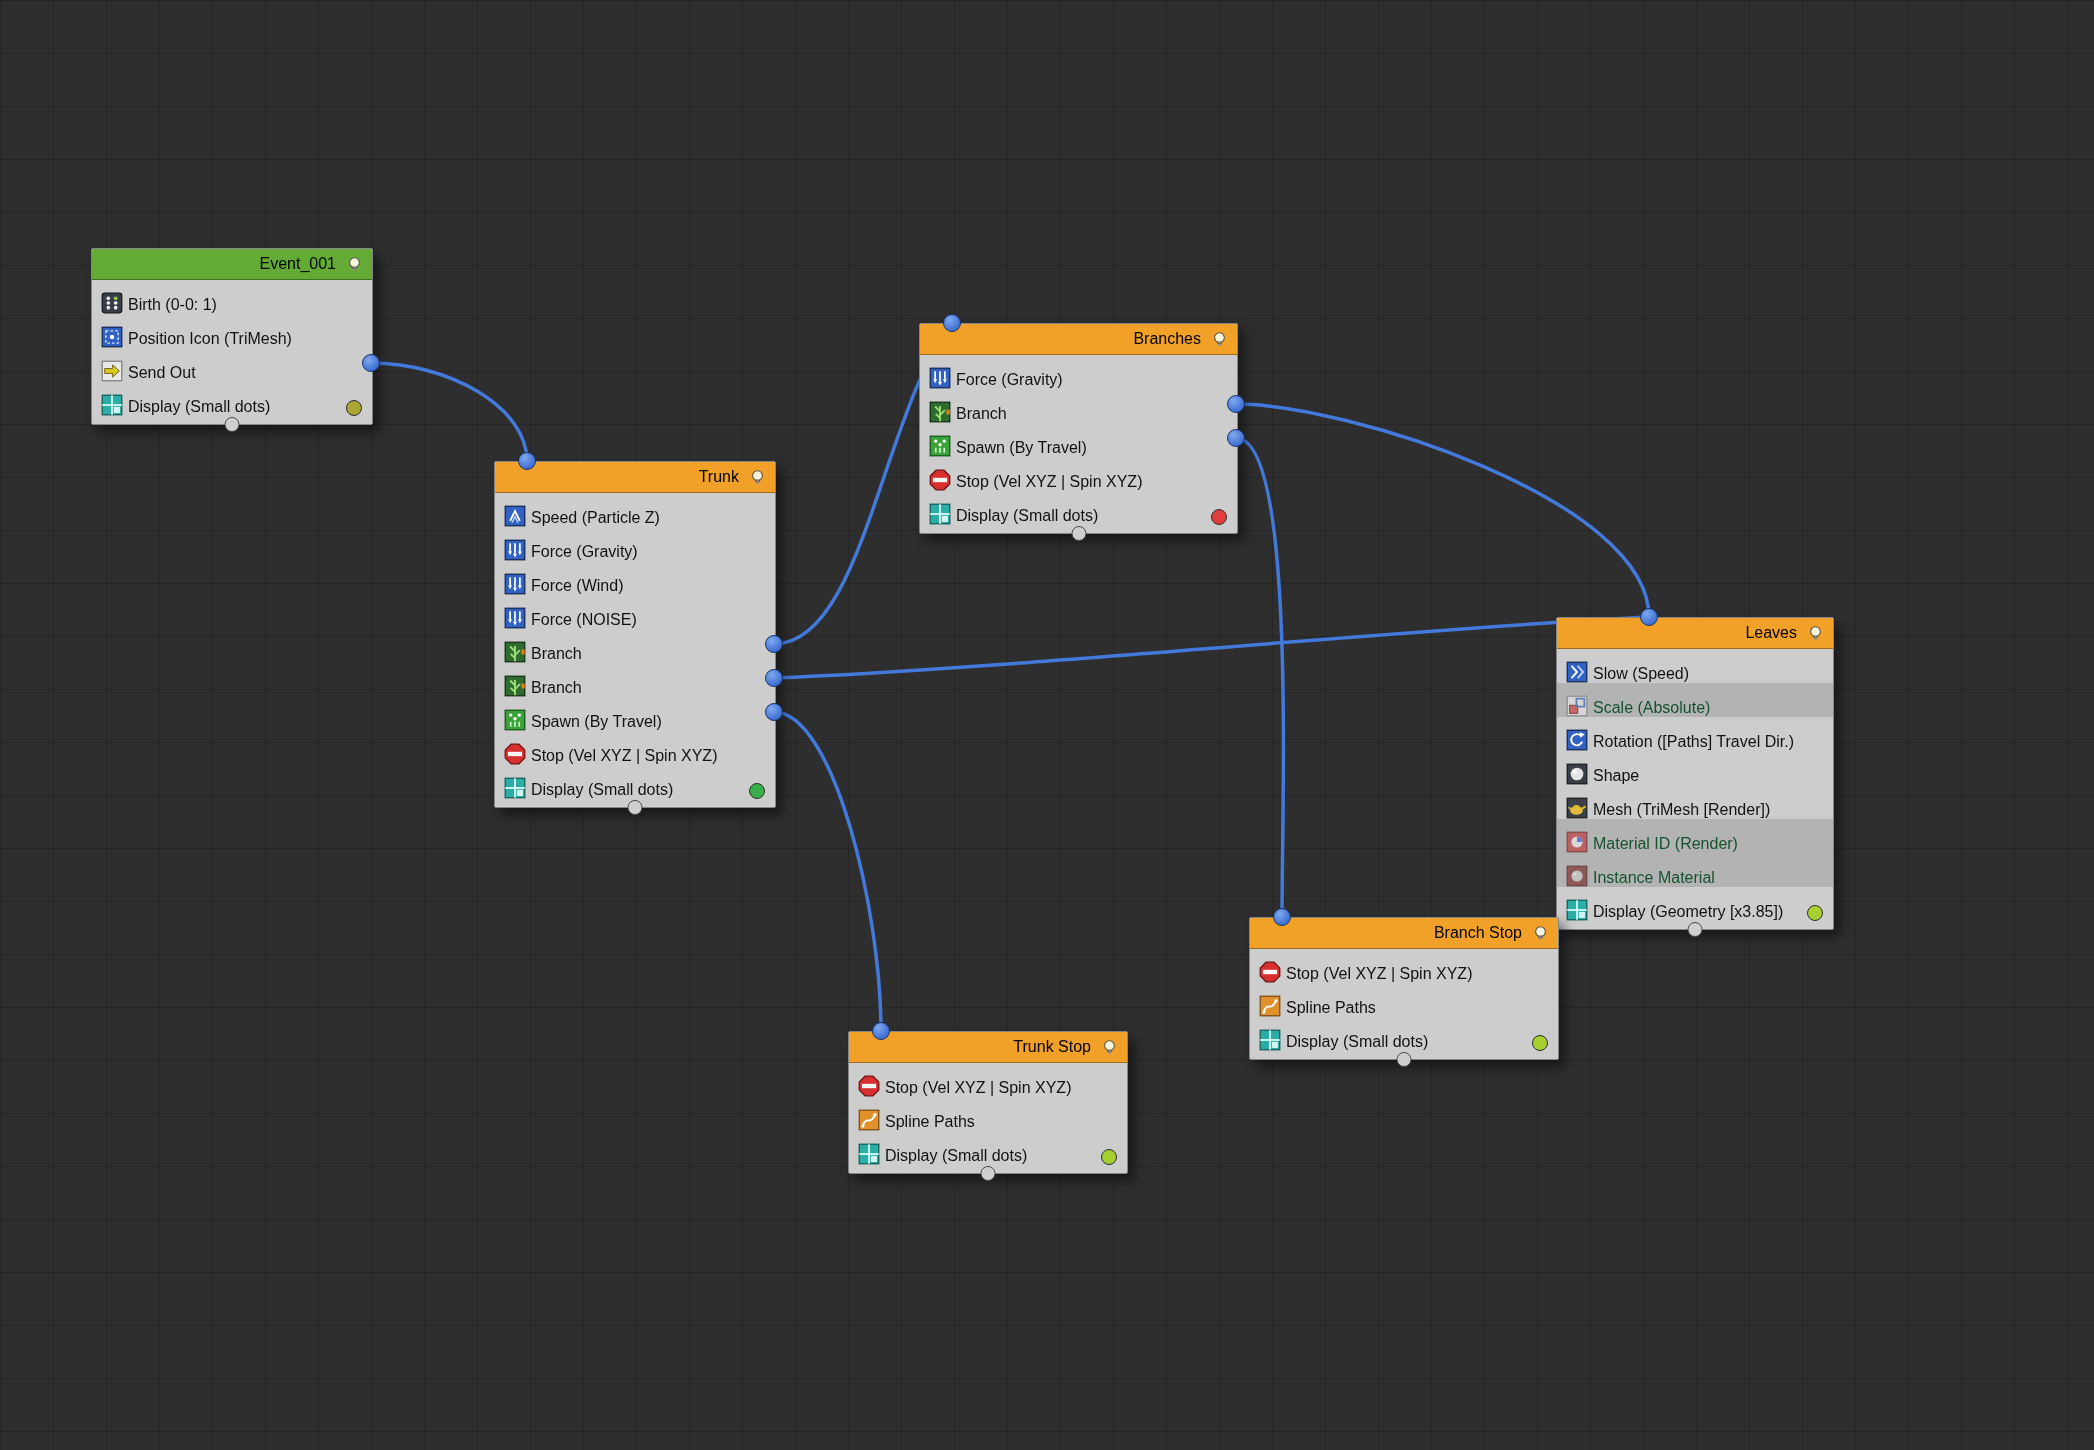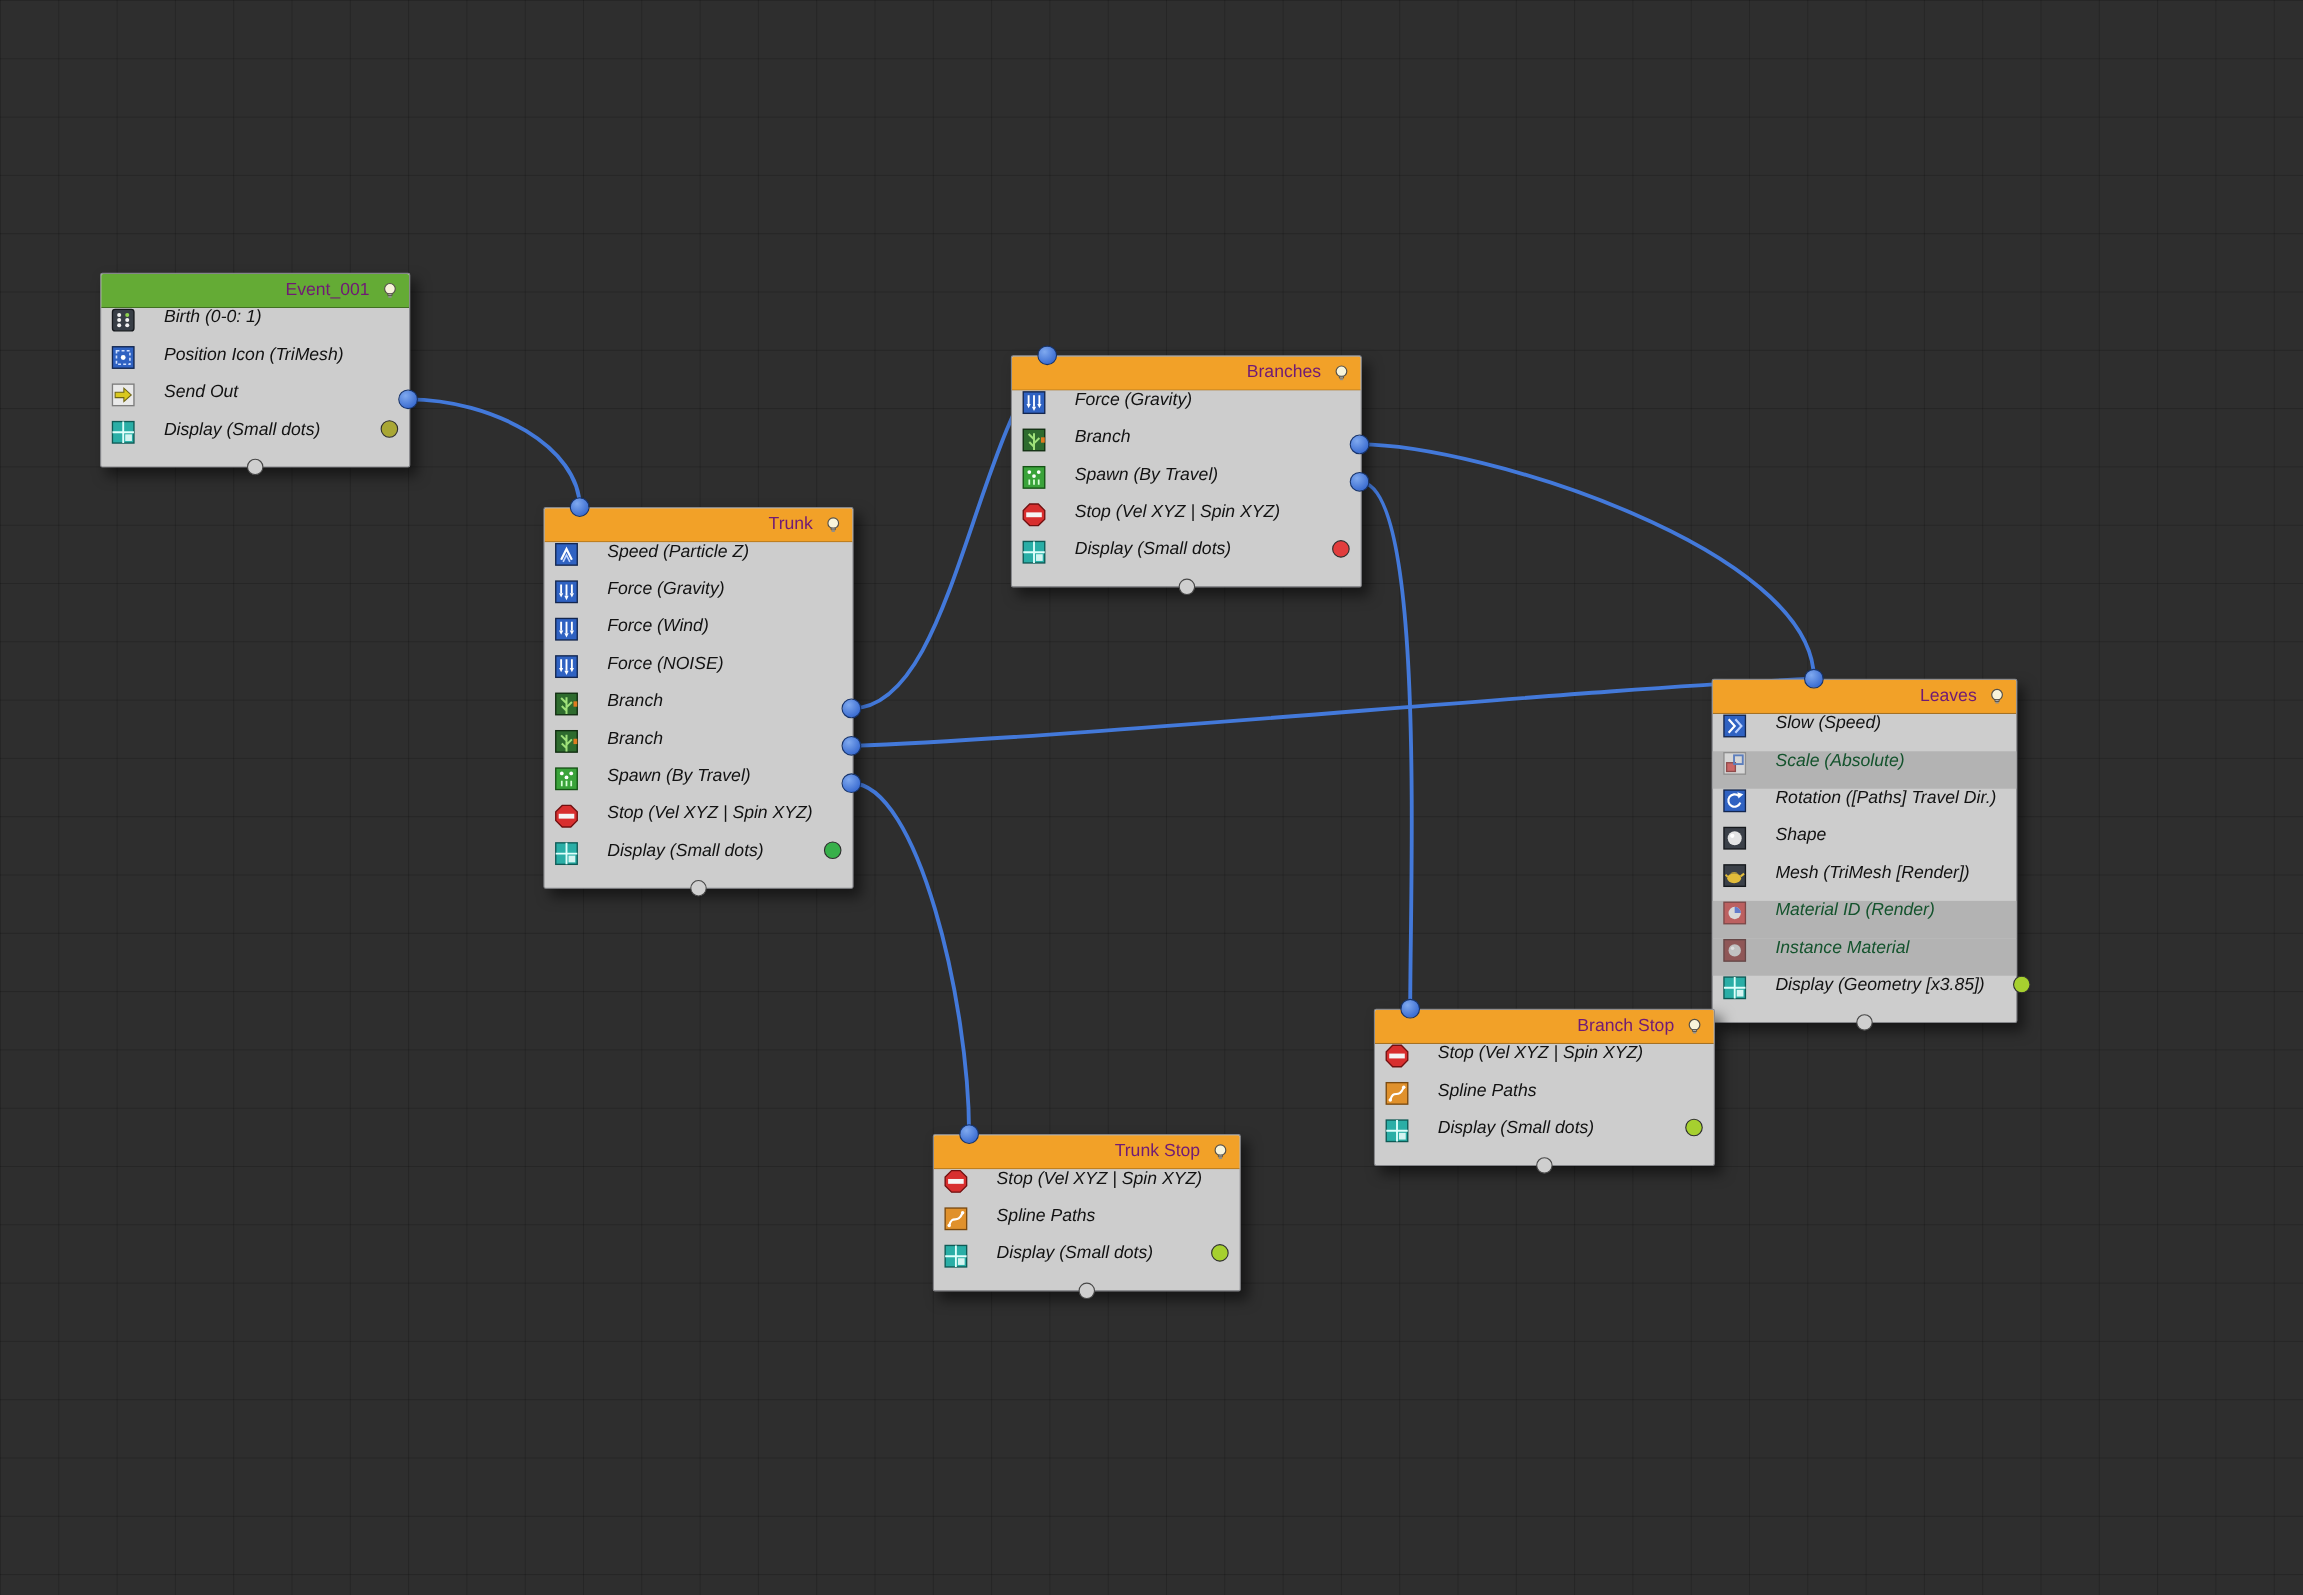--- a/index.html
+++ b/index.html
@@ -44,38 +44,37 @@
     display: flex;
     align-items: center;
     justify-content: flex-end;
     gap: 9px;
     padding: 0 8px;
     border-bottom: 1px solid rgba(0,0,0,0.35);
     border-radius: 2px 2px 0 0;
   }
   .node-title {
     font-size: 16px;
-    color: #701a75;
+    color: #000000;
     white-space: nowrap;
   }
   .bulb {
     width: 19px; height: 19px;
     display: inline-flex;
     flex: 0 0 auto;
   }
   .bulb svg { width: 100%; height: 100%; }
 
   .node-body { padding-bottom: 8px; }
   .op-row {
     display: flex;
-    align-items: flex-start;
+    align-items: flex-end;
     height: 34px;
     padding-left: 9px;
-    gap: 26px;
-    font-style: italic;
+    gap: 5px;
   }
   .op-row.disabled { background: #b3b3b3; }
   .op-row.disabled .op-label { color: #14532d; }
   .op-row.disabled .op-icon { opacity: 0.65; }
   .op-icon {
     width: 22px; height: 22px;
     flex: 0 0 auto;
     display: inline-flex;
   }
   .op-icon svg { width: 100%; height: 100%; }

